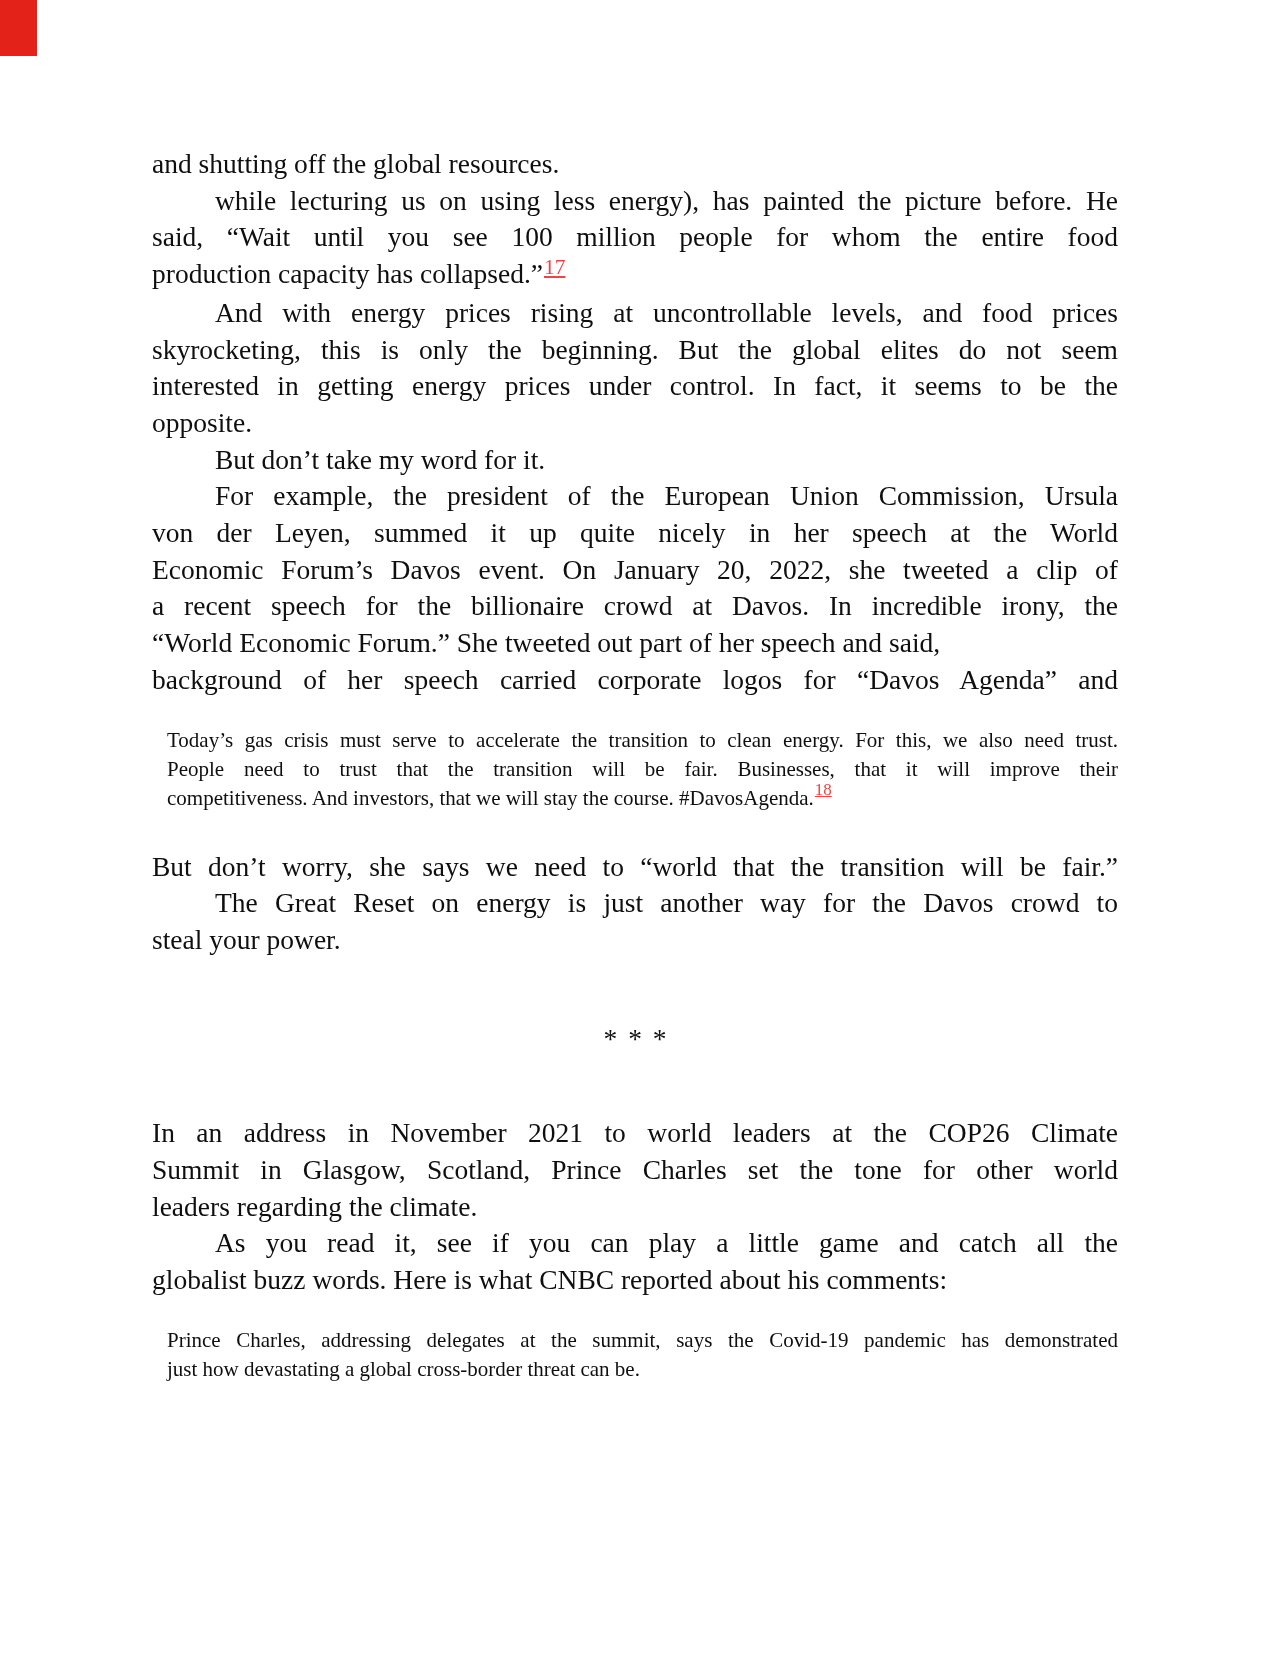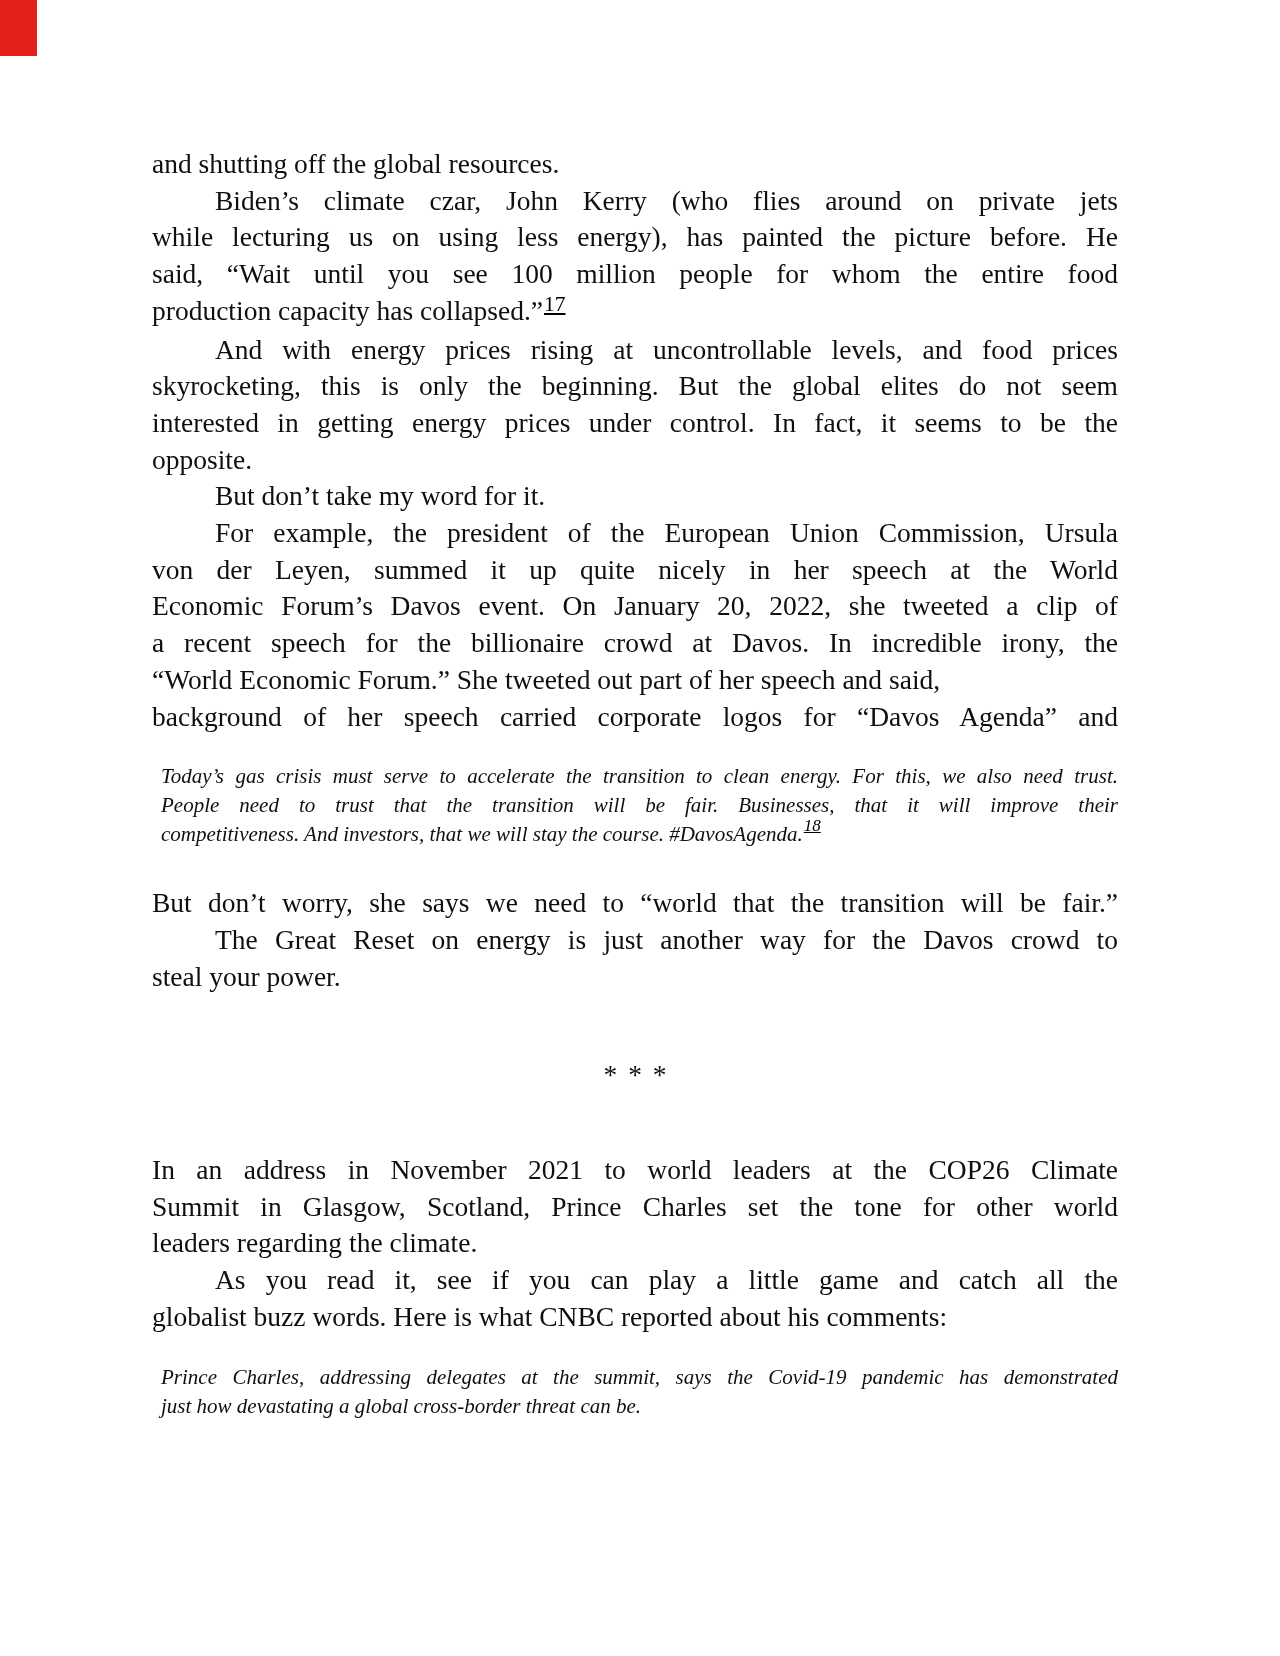--- a/index.html
+++ b/index.html
@@ -22,51 +22,49 @@
     font-size: 27.5px;
     line-height: 36.7px;
   }
   .para { margin: 0; }
   .para.indented .line:first-child { text-indent: 63px; }
   .line { text-align: justify; text-align-last: justify; }
   .line.natural { text-align: left; text-align-last: left; }
   .quote {
     font-size: 21px;
     line-height: 29px;
-    margin: 27px 0 35px 9px;
-    font-style: italic;
+    margin: 27px 0 35px 15px;
   }
   .separator {
     text-align: center;
     margin: 62px 0 58px 0;
     word-spacing: 4px;
     color: #0f0f0f;
   }
   a.footnote {
-    color: #000000;
+    color: #ef4444;
     text-decoration: underline;
     font-size: 21.5px;
     position: relative;
     top: -9px;
     margin-left: 1px;
     cursor: pointer;
   }
   .quote a.footnote { font-size: 17px; top: -10px; }
 </style>
 </head>
 <body>
 
 <div class="page">
   <div class="bookmark"></div>
   <div class="content" id="content">
       <div class="para body">
         <div class="line natural"><span>and shutting off the global resources.</span></div>
       </div>
       <div class="para body indented">
-        <div class="line"><span>Biden’s climate czar, John Kerry (who flies around on private jets</span></div>
         <div class="line"><span>while lecturing us on using less energy), has painted the picture before. He</span></div>
         <div class="line"><span>said, “Wait until you see 100 million people for whom the entire food</span></div>
         <div class="line natural"><span>production capacity has collapsed.”</span><a class="footnote">17</a></div>
       </div>
       <div class="para body indented">
         <div class="line"><span>And with energy prices rising at uncontrollable levels, and food prices</span></div>
         <div class="line"><span>skyrocketing, this is only the beginning. But the global elites do not seem</span></div>
         <div class="line"><span>interested in getting energy prices under control. In fact, it seems to be the</span></div>
         <div class="line natural"><span>opposite.</span></div>
       </div>

